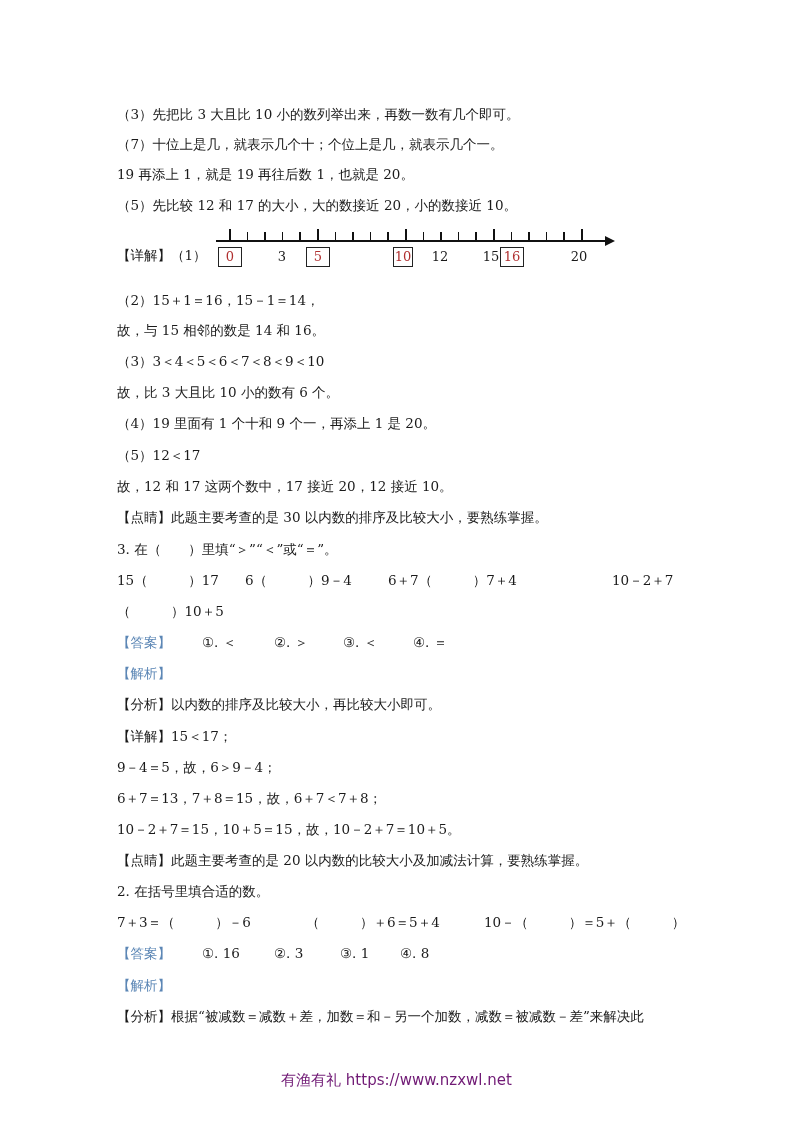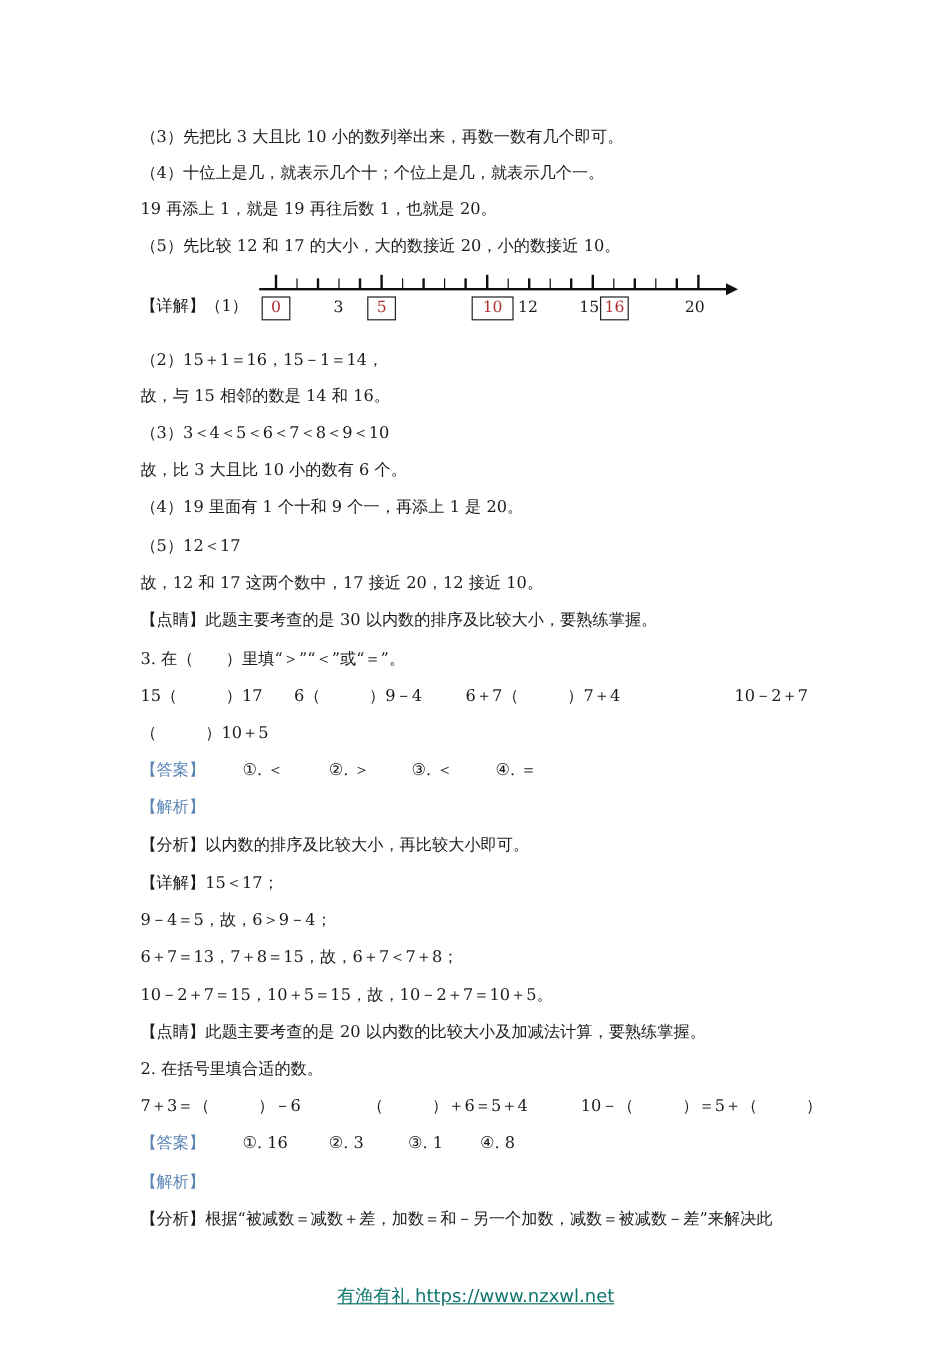--- a/index.html
+++ b/index.html
@@ -30,28 +30,28 @@
     }
     .nl-box {
       position: absolute; top: 247px; height: 20px;
       border: 1px solid #222; box-sizing: border-box;
       font-size: 13px; line-height: 18px; text-align: center;
       color: #b03030;
     }
     .footer {
       position: absolute; top: 1071px; left: 0; width: 793px; text-align: center;
       font-family: "DejaVu Sans", "Liberation Sans", sans-serif;
-      font-size: 15px; color: #0f766e; text-decoration: underline;
+      font-size: 15px; color: #701a75;
     }
   </style>
 </head>
 <body>
 
 <div class="line" style="left:117px;top:105px">（3）先把比 3 大且比 10 小的数列举出来，再数一数有几个即可。</div>
-<div class="line" style="left:117px;top:135px">（4）十位上是几，就表示几个十；个位上是几，就表示几个一。</div>
+<div class="line" style="left:117px;top:135px">（7）十位上是几，就表示几个十；个位上是几，就表示几个一。</div>
 <div class="line" style="left:117px;top:165px">19 再添上 1，就是 19 再往后数 1，也就是 20。</div>
 <div class="line" style="left:117px;top:196px">（5）先比较 12 和 17 的大小，大的数接近 20，小的数接近 10。</div>
 
 <div class="line" style="left:117px;top:246px">【详解】（1）</div>
 
 <div class="nl-wrap">
   <div class="nl-axis"></div>
   <div class="nl-arrow"></div>
 
   <div class="nl-tick major" style="left:229px"></div>
@@ -71,21 +71,21 @@
   <div class="nl-tick" style="left:475.4px"></div>
   <div class="nl-tick major" style="left:493px"></div>
   <div class="nl-tick" style="left:510.6px"></div>
   <div class="nl-tick" style="left:528.2px"></div>
   <div class="nl-tick" style="left:545.8px"></div>
   <div class="nl-tick" style="left:563.4px"></div>
   <div class="nl-tick major" style="left:581px"></div>
 
   <div class="nl-box" style="left:218px;width:24px">0</div>
   <div class="nl-box" style="left:306px;width:24px">5</div>
-  <div class="nl-box" style="left:393px;width:35px">10</div>
+  <div class="nl-box" style="left:393px;width:20px">10</div>
   <div class="nl-box" style="left:500px;width:24px">16</div>
 
   <div class="nl-label" style="left:282px">3</div>
   <div class="nl-label" style="left:440px">12</div>
   <div class="nl-label" style="left:491px">15</div>
   <div class="nl-label" style="left:579px">20</div>
 </div>
 
 <div class="line" style="left:117px;top:291px">（2）15＋1＝16，15－1＝14，</div>
 <div class="line" style="left:117px;top:321px">故，与 15 相邻的数是 14 和 16。</div>

